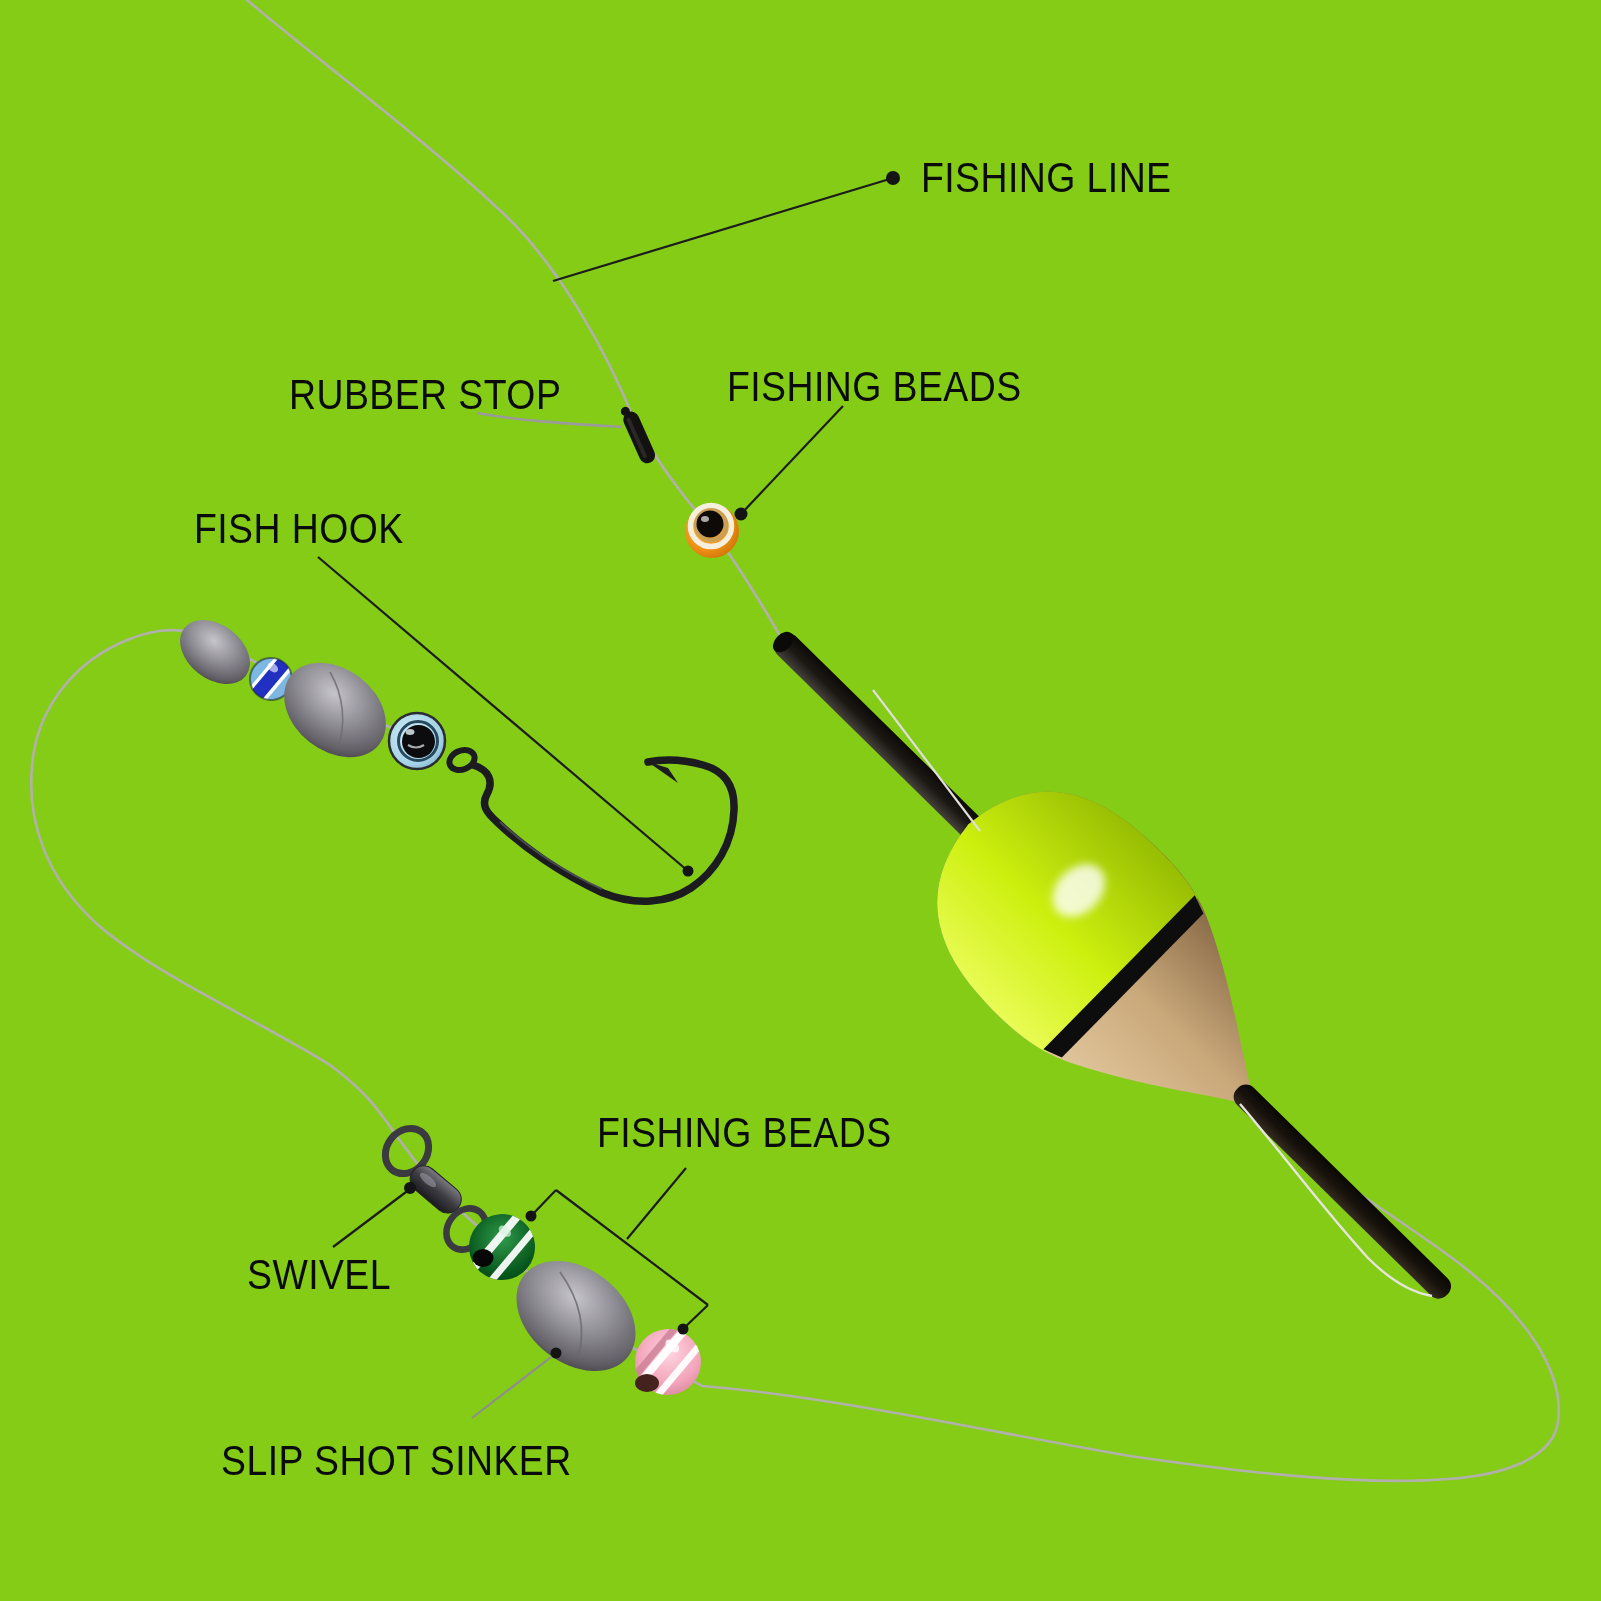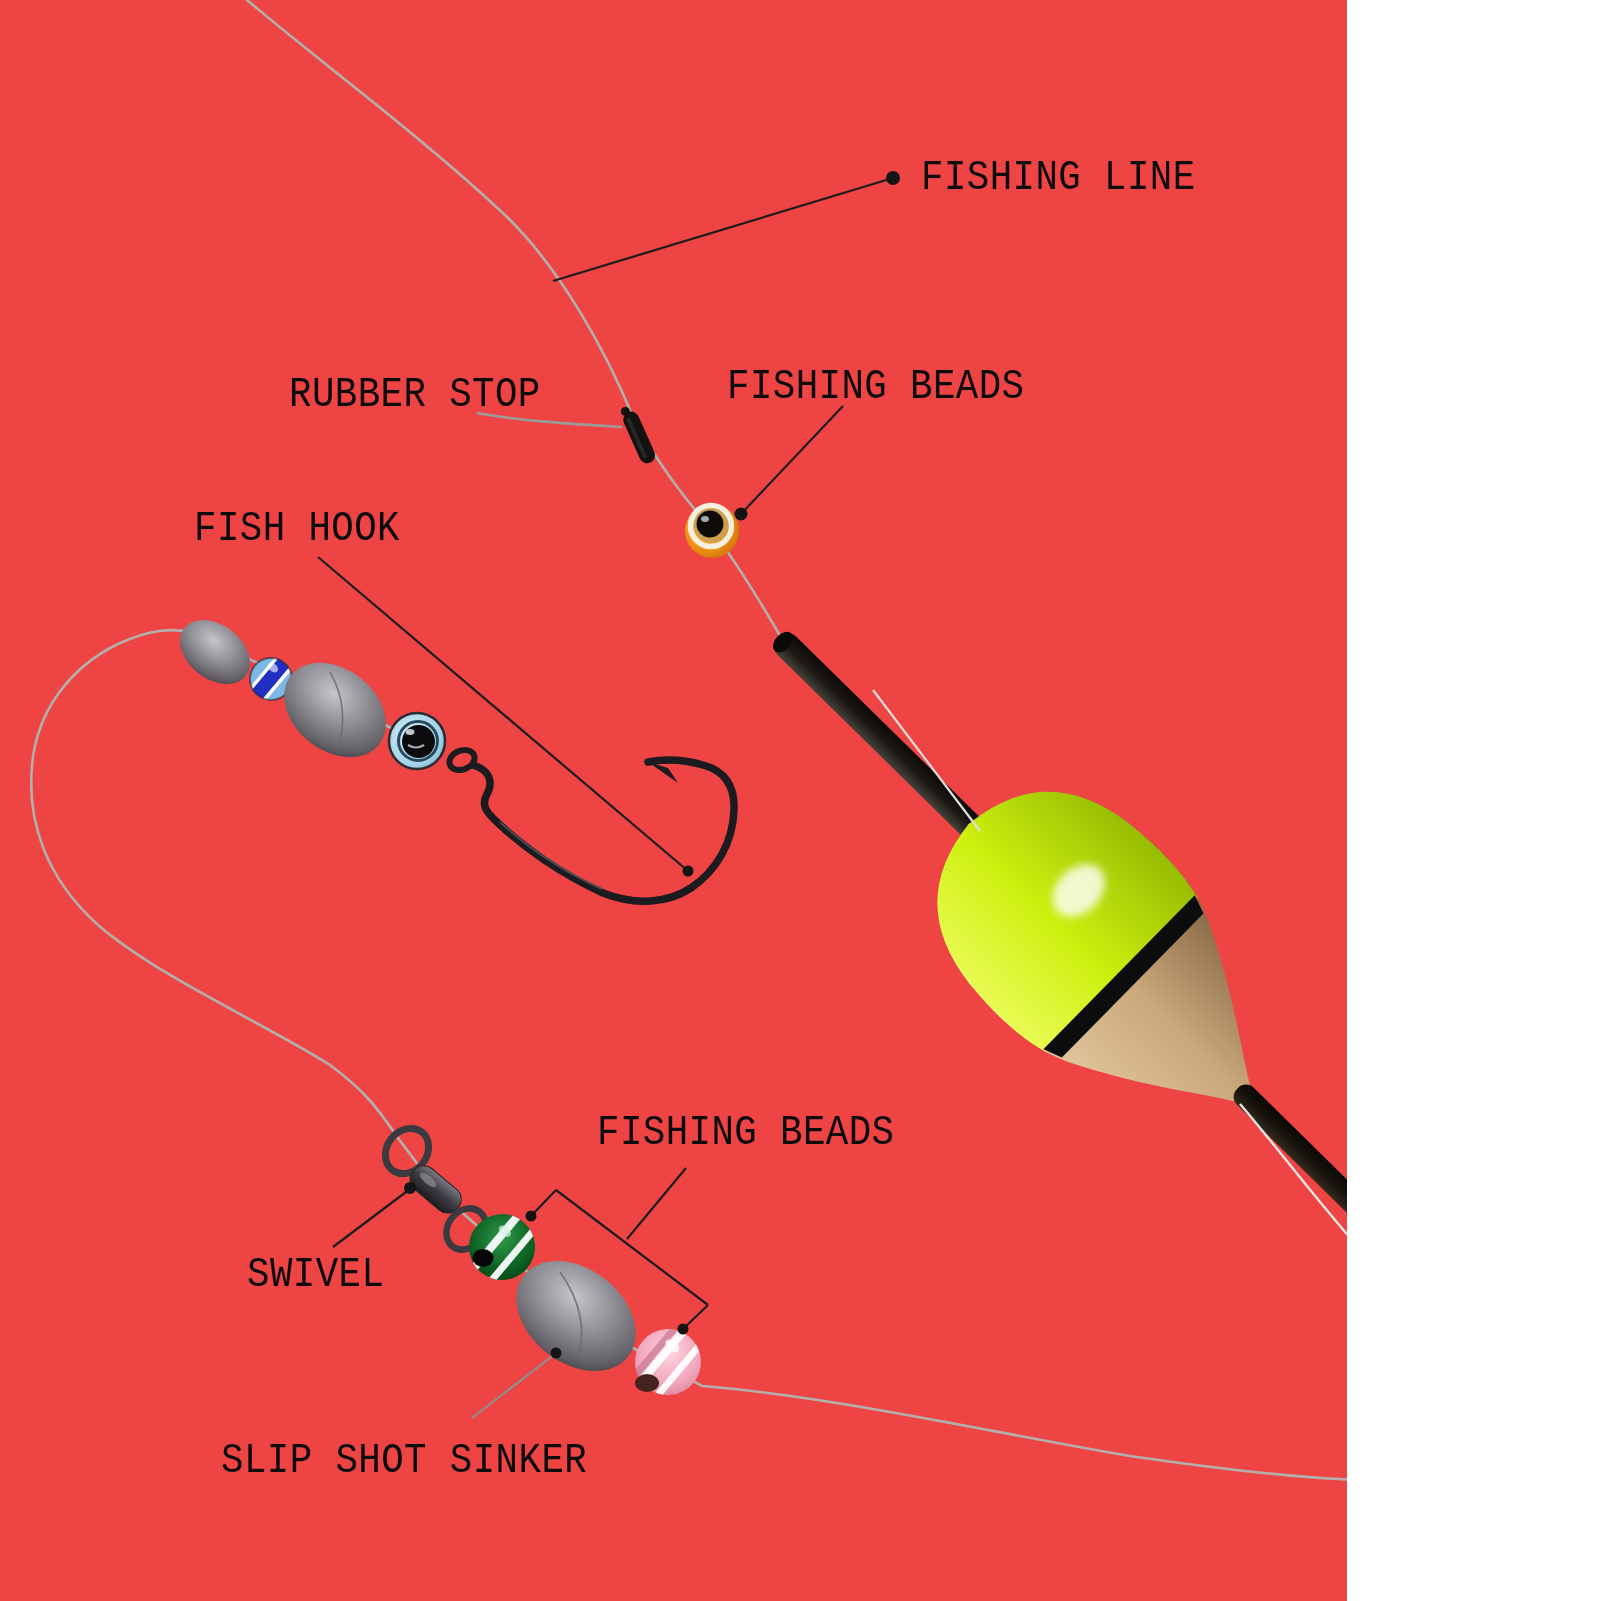--- a/index.html
+++ b/index.html
@@ -1,21 +1,21 @@
 <!DOCTYPE html>
 <html><head>
 <meta charset="utf-8">
 <style>
   html,body{margin:0;padding:0;background:#fff;}
   .stage{
     position:relative;
-    width:1347px;height:1601px;
-    background:#ef4444;
+    width:1601px;height:1601px;
+    background:#84cc16;
     overflow:hidden;
-    font-family:Liberation Mono, monospace;
+    font-family:Liberation Sans, sans-serif;
   }
   .stage svg{position:absolute;left:0;top:0;}
   .diagram-label{
     position:absolute;
     font-size:43px;
     line-height:1.0;
     letter-spacing:.5px;
     color:#0b0b0b;
     white-space:nowrap;
     transform:scaleX(.87);

